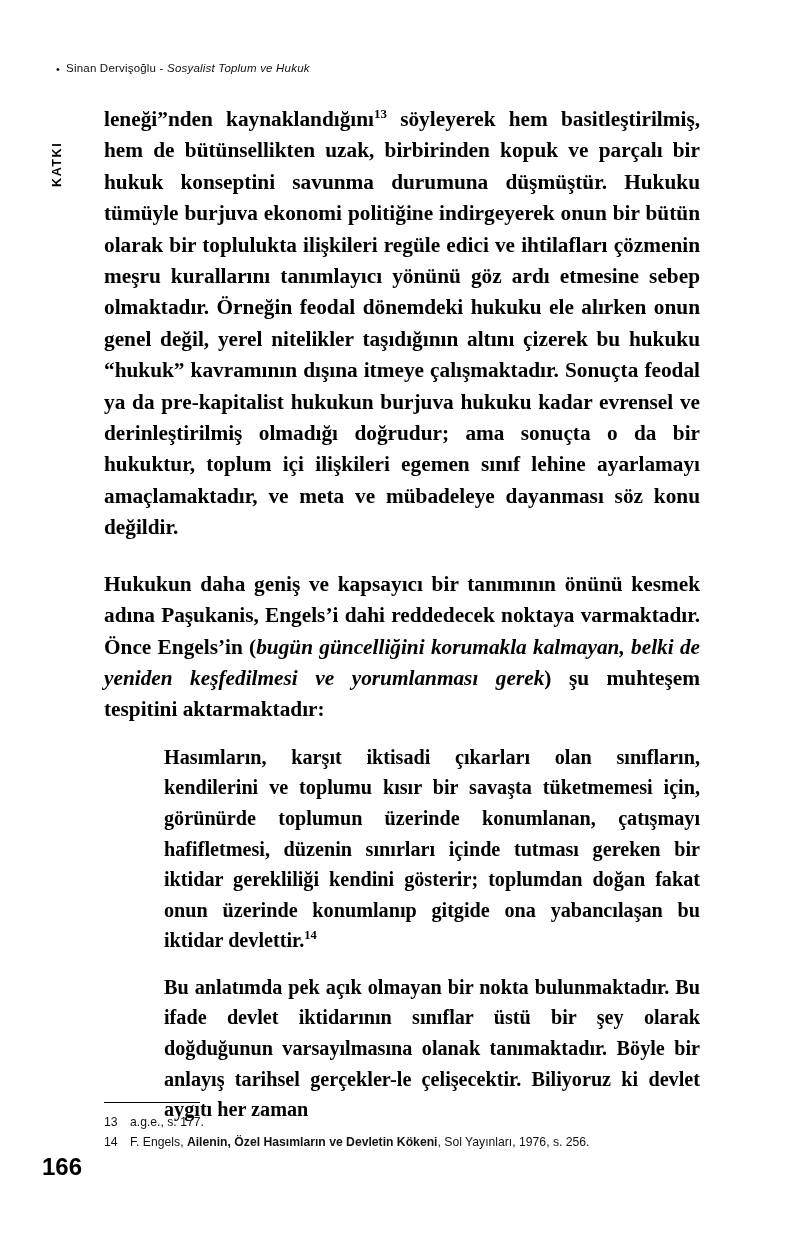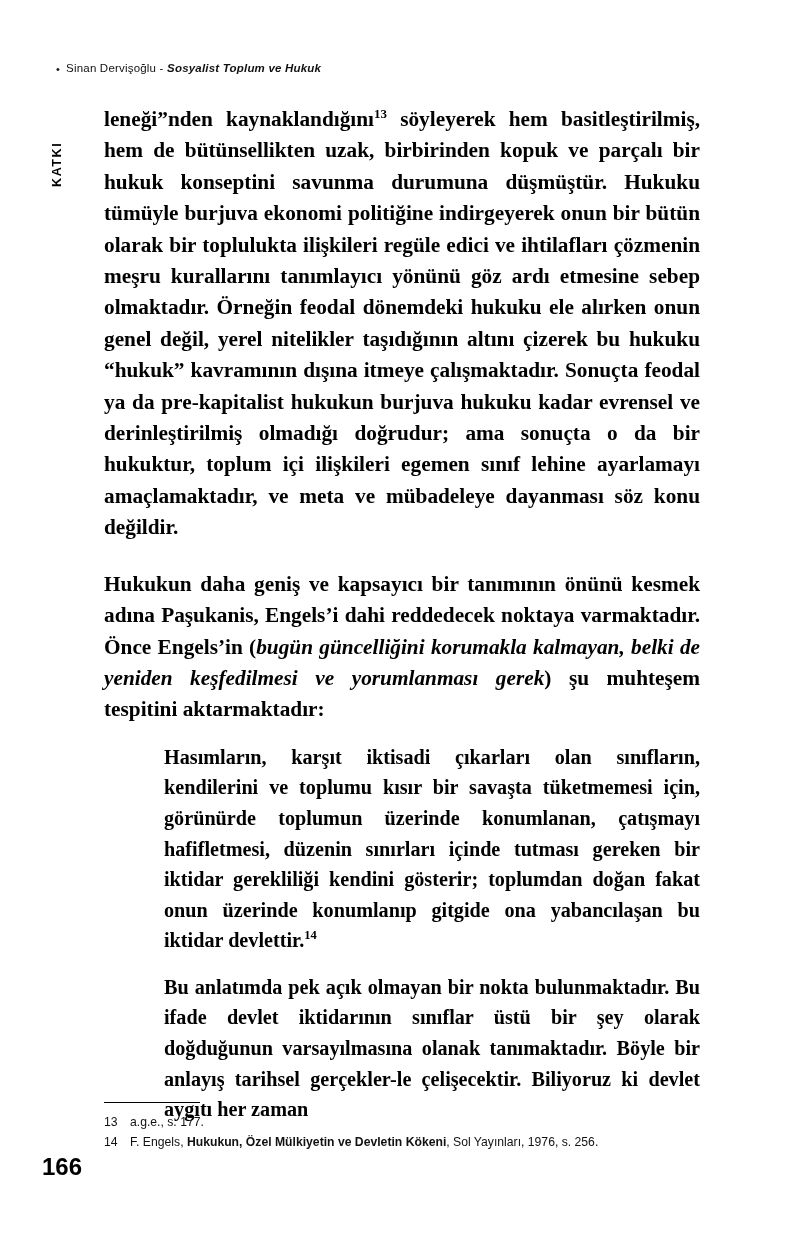--- a/index.html
+++ b/index.html
@@ -39,21 +39,21 @@
     margin-right: 6px;
     color: #111;
   }
   .running-head .author {
     font-weight: 400;
   }
   .running-head .sep {
     font-weight: 400;
   }
   .running-head .title {
-    font-weight: bold;
+    font-weight: normal;
     font-style: italic;
   }
 
   
   .side-tag {
     position: absolute;
     left: 46px;
     top: 105px;
     width: 22px;
     height: 90px;
@@ -186,19 +186,19 @@
 
   <div class="footnote-rule"></div>
 
   <div class="footnotes">
     <div class="footnote">
       <span class="num">13</span>
       <span class="text"><span>a.g.e., s. 177.</span></span>
     </div>
     <div class="footnote">
       <span class="num">14</span>
-      <span class="text"><span>F. Engels, </span><b>Hukukun, Özel Mülkiyetin ve Devletin Kökeni</b><span>, Sol Yayınları, 1976, s. 256.</span></span>
+      <span class="text"><span>F. Engels, </span><b>Ailenin, Özel Hasımların ve Devletin Kökeni</b><span>, Sol Yayınları, 1976, s. 256.</span></span>
     </div>
   </div>
 
   <div class="folio">166</div>
 
 </div>
 
 </body></html>

